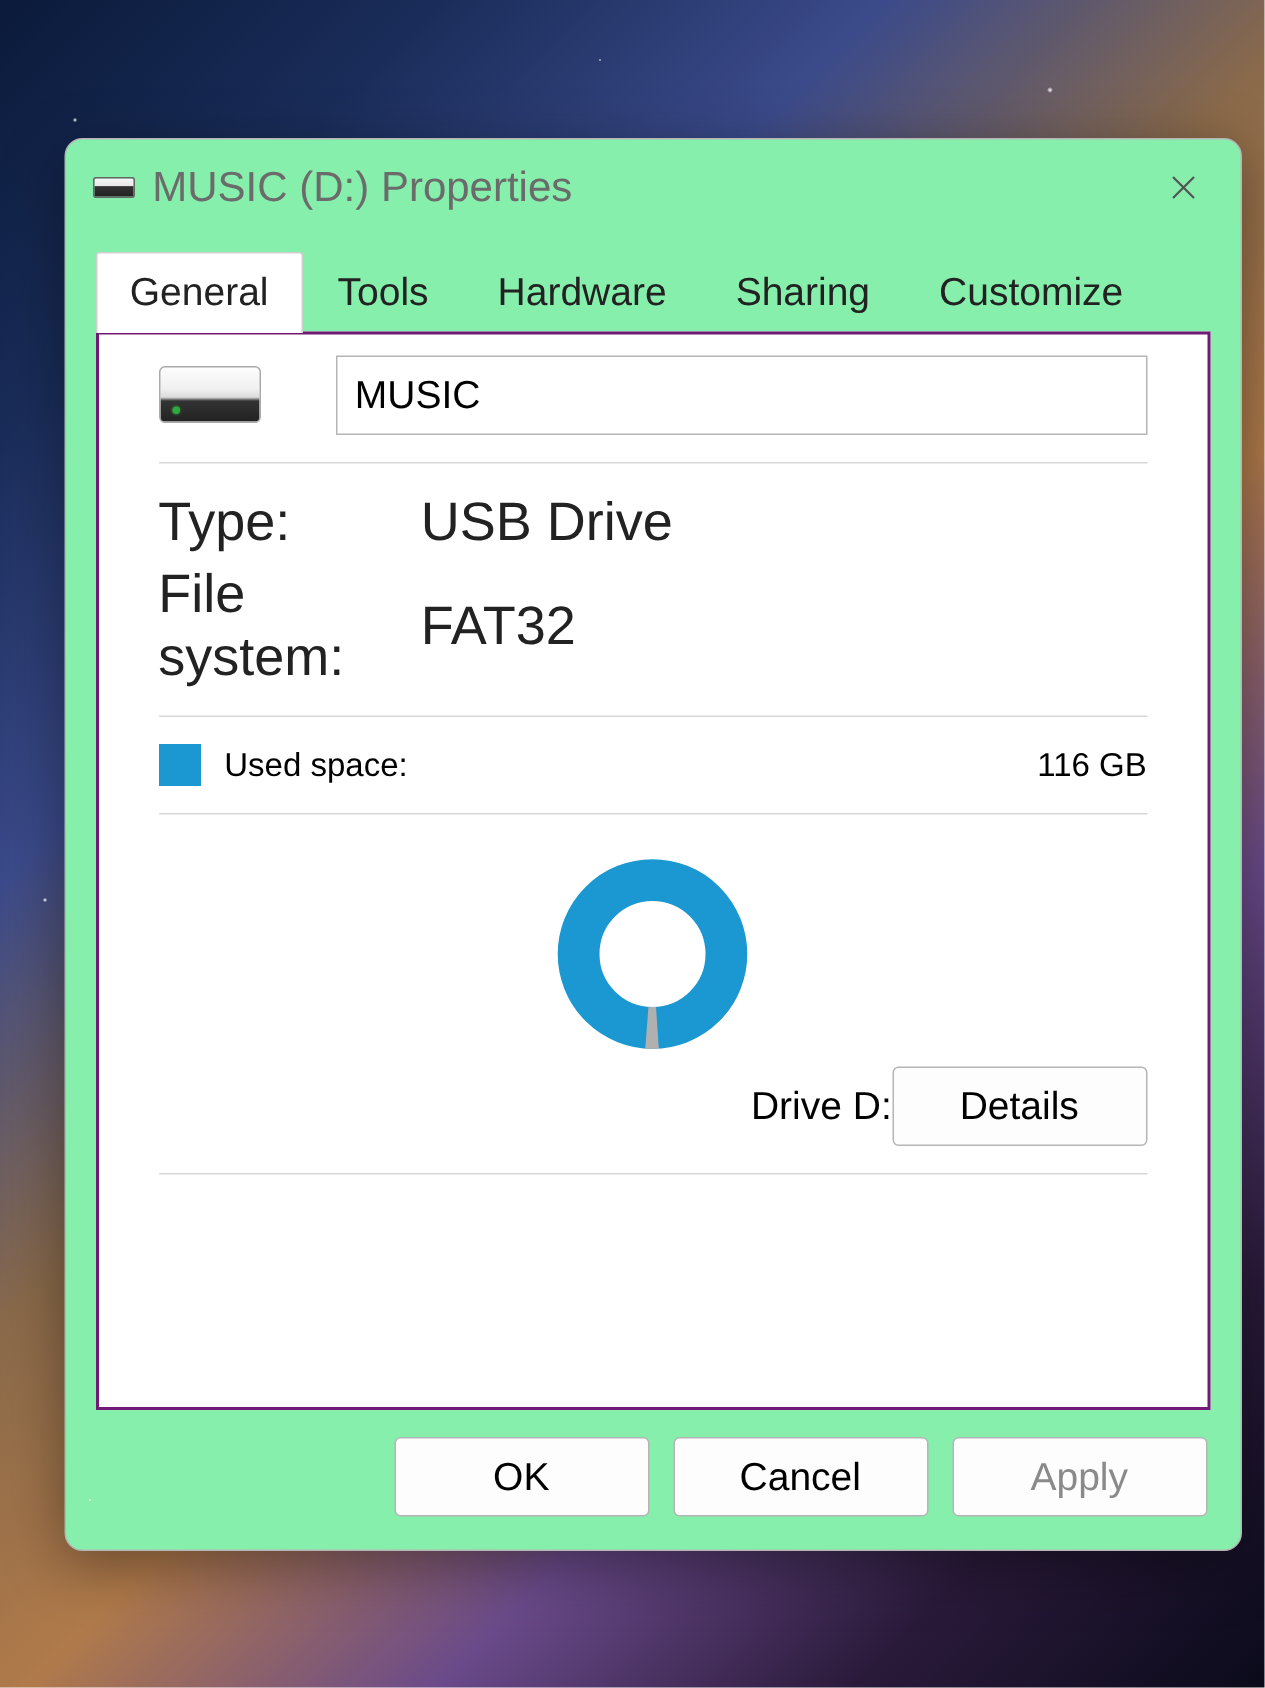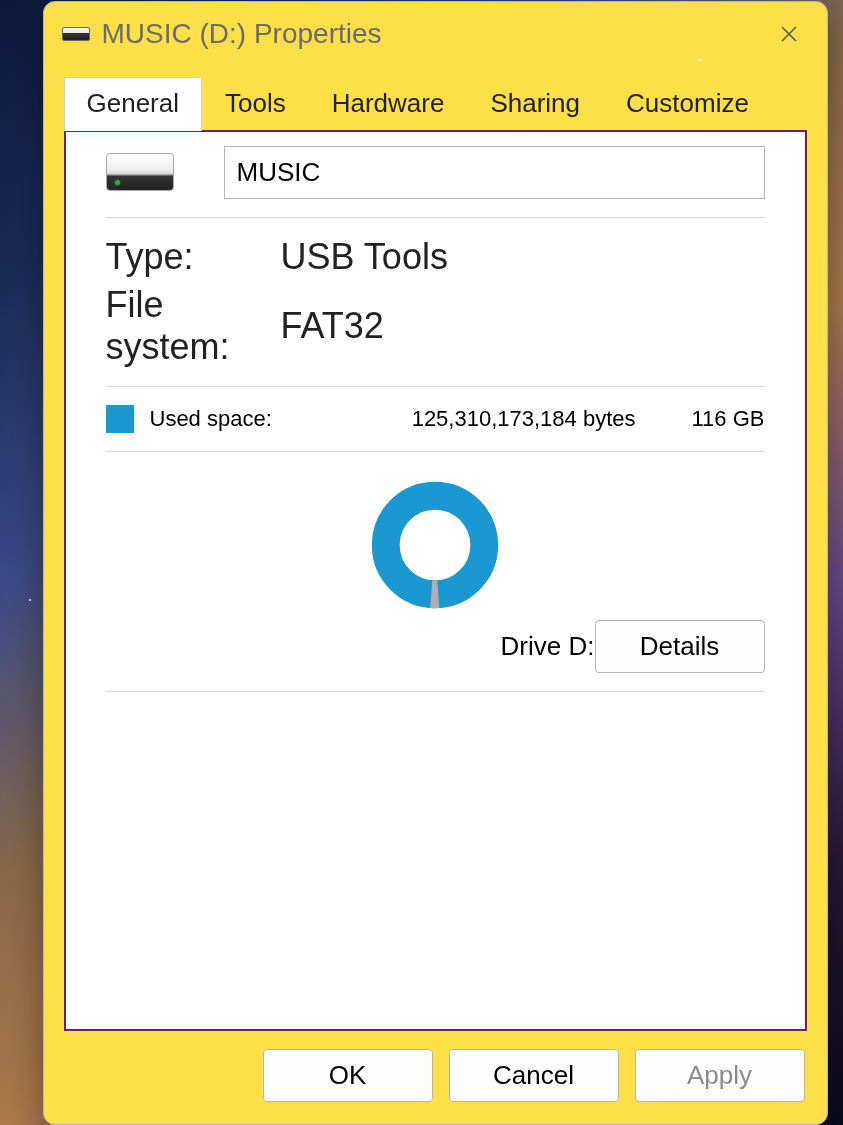--- a/index.html
+++ b/index.html
@@ -24,22 +24,22 @@
       radial-gradient(2px 2px at 700px 60px,#fff,transparent),
       radial-gradient(1px 1px at 400px 40px,#ddd,transparent),
       radial-gradient(1.5px 1.5px at 800px 900px,#fff,transparent),
       radial-gradient(1px 1px at 60px 1000px,#fff,transparent),
       radial-gradient(1px 1px at 780px 500px,#fff,transparent),
       radial-gradient(1.5px 1.5px at 30px 600px,#fff,transparent);
     background-repeat:no-repeat;
   }
   .dialog {
     width: 785px;
-    height: 1124px;
-    background: #fde047;
+    height: 942px;
+    background: #86efac;
     border: 1px solid #b5b5b5;
     border-radius: 12px;
     box-shadow: 0 10px 40px rgba(0,0,0,.4);
     display:flex;
     flex-direction:column;
     margin-left:27px;
   }
   .titlebar {
     display:flex; align-items:center;
     padding: 10px 18px 6px 18px;
@@ -178,33 +178,32 @@
 
     <div class="drive-header">
       <div class="drive-icon"></div>
       <input class="label-input" value="MUSIC" style="">
     </div>
 
     <hr class="sep">
 
     <div class="kv">
       <span class="k">Type:</span>
-      <span>USB Tools</span>
+      <span>USB Drive</span>
     </div>
     <div class="kv">
       <span class="k">File system:</span>
       <span>FAT32</span>
     </div>
 
     <hr class="sep">
 
     <div class="space-row">
       <span class="sw used"></span>
       <span class="k">Used space:</span>
-      <span class="bytes">125,310,173,184 bytes</span>
       <span class="gb">116 GB</span>
     </div>
 
     <hr class="sep">
 
 
     <div class="chart-wrap">
       <svg class="donut" viewBox="0 0 42 42">
         <circle cx="21" cy="21" r="15.9155" fill="none" stroke="#1b97d1" stroke-width="9"></circle>
         <circle id="free-arc" cx="21" cy="21" r="15.9155" fill="none" stroke="#b0b0b0" stroke-width="9" stroke-dasharray="2.32 97.68" stroke-dashoffset="-48.84" transform="rotate(-90 21 21)"></circle>

